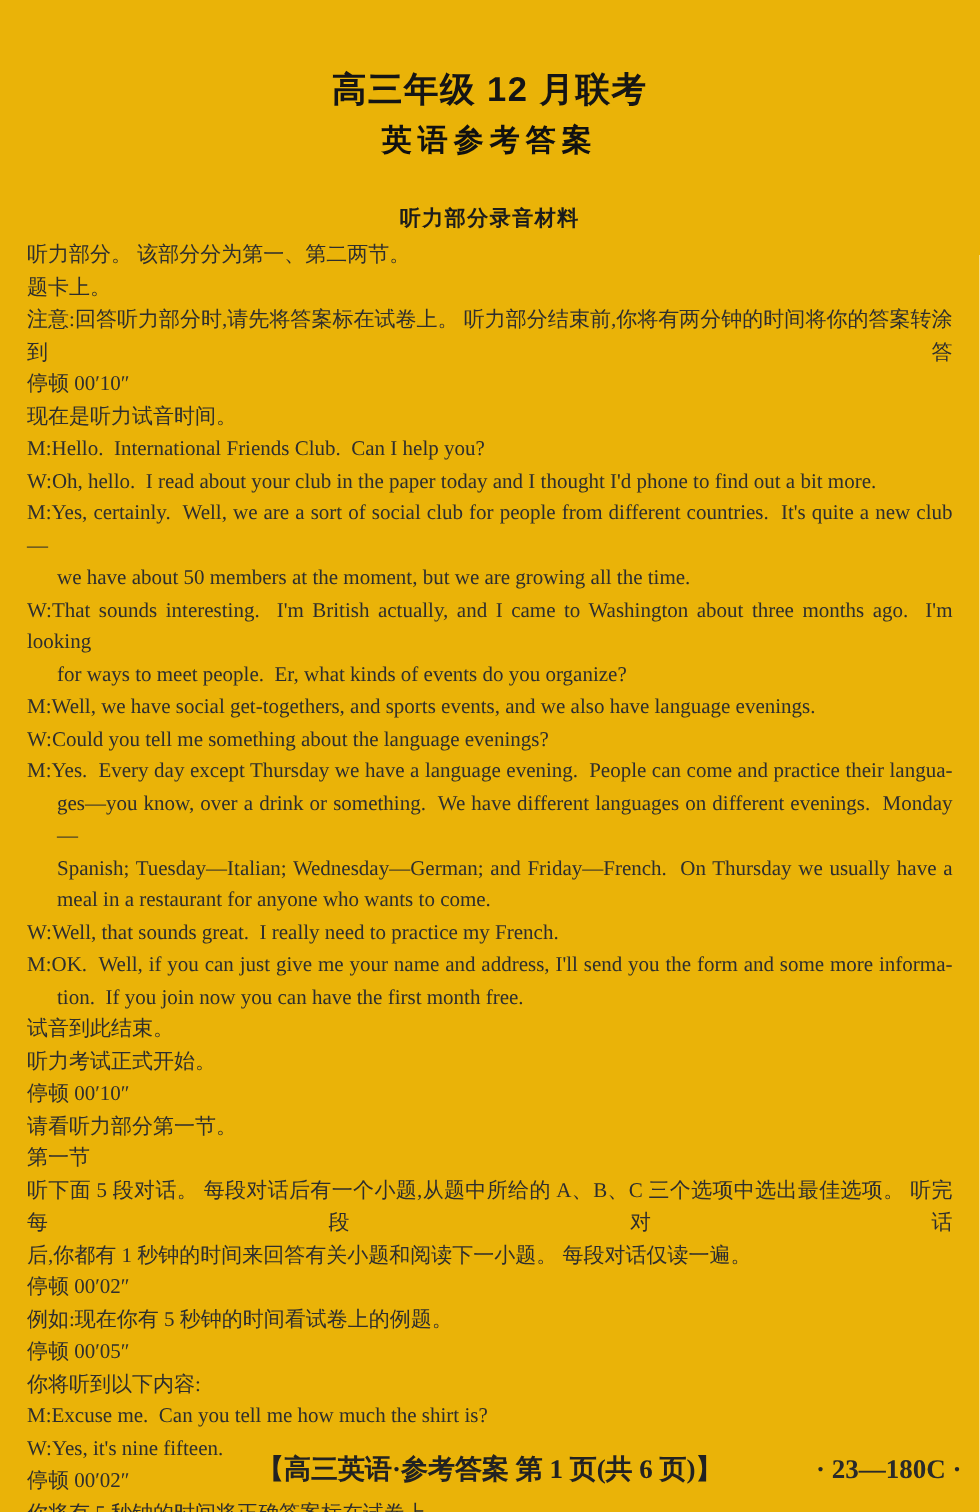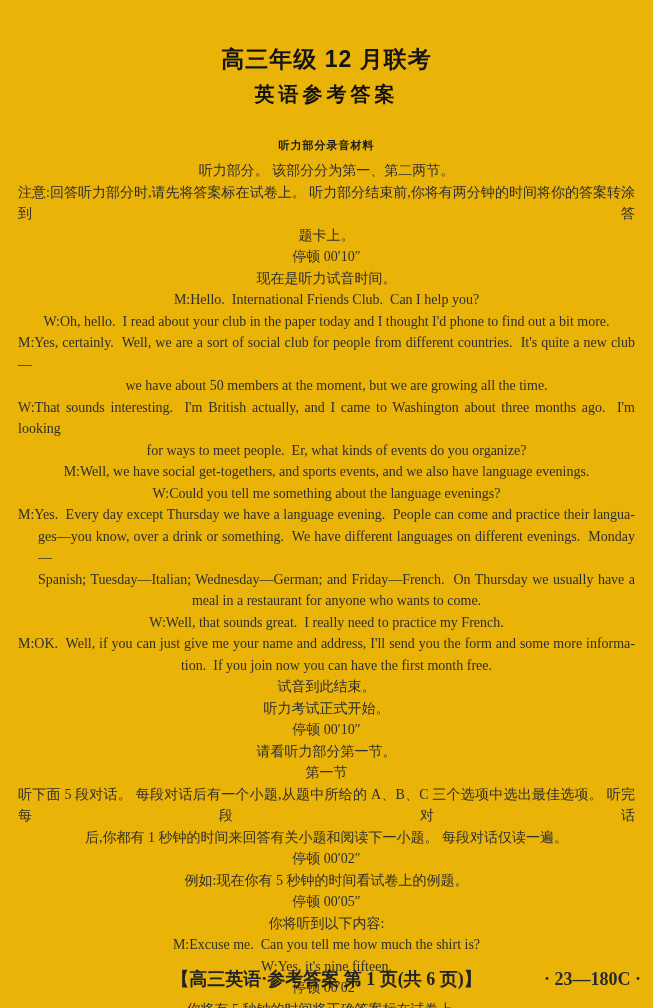--- a/index.html
+++ b/index.html
@@ -28,32 +28,32 @@
     font-weight:700;
     font-size:20px;
     line-height:33px;
     color:#111111;
     letter-spacing:4px;
   }
   .section-heading {
     margin:25px 0 0 0;
     font-family:"Liberation Sans","DejaVu Sans",sans-serif;
     font-weight:700;
-    font-size:11px;
+    font-size:14px;
     line-height:18px;
     color:#1c1c1c;
     text-align:center;
     letter-spacing:1px;
   }
   .transcript {
     margin:6px 18px 0 18px;
     font-size:14px;
     line-height:21.5px;
   }
-  .ln { white-space:pre-wrap;text-align:center; }
+  .ln { white-space:pre-wrap; }
   .cont { margin-left:20px; }
   .j { text-align:justify; text-align-last:justify; }
   .footer {
     position:absolute;
     left:0; top:969px;
     width:100%;
     font-size:18px;
     line-height:20px;
   }
   .footer-center {
@@ -76,22 +76,22 @@
 
   <div class="titles">
     <h1 class="title-main">高三年级 12 月联考</h1>
     <h2 class="title-sub">英语参考答案</h2>
   </div>
 
   <h3 class="section-heading">听力部分录音材料</h3>
 
   <div class="transcript">
     <div class="ln">听力部分。 该部分分为第一、第二两节。</div>
+    <div class="ln">题卡上。</div>
     <div class="ln j">注意:回答听力部分时,请先将答案标在试卷上。 听力部分结束前,你将有两分钟的时间将你的答案转涂到答</div>
-    <div class="ln">题卡上。</div>
     <div class="ln">停顿 00′10″</div>
     <div class="ln">现在是听力试音时间。</div>
     <div class="ln">M:Hello.  International Friends Club.  Can I help you?</div>
     <div class="ln">W:Oh, hello.  I read about your club in the paper today and I thought I'd phone to find out a bit more.</div>
     <div class="ln j">M:Yes, certainly.  Well, we are a sort of social club for people from different countries.  It's quite a new club—</div>
     <div class="ln cont">we have about 50 members at the moment, but we are growing all the time.</div>
     <div class="ln j">W:That sounds interesting.  I'm British actually, and I came to Washington about three months ago.  I'm looking</div>
     <div class="ln cont">for ways to meet people.  Er, what kinds of events do you organize?</div>
     <div class="ln">M:Well, we have social get-togethers, and sports events, and we also have language evenings.</div>
     <div class="ln">W:Could you tell me something about the language evenings?</div>

